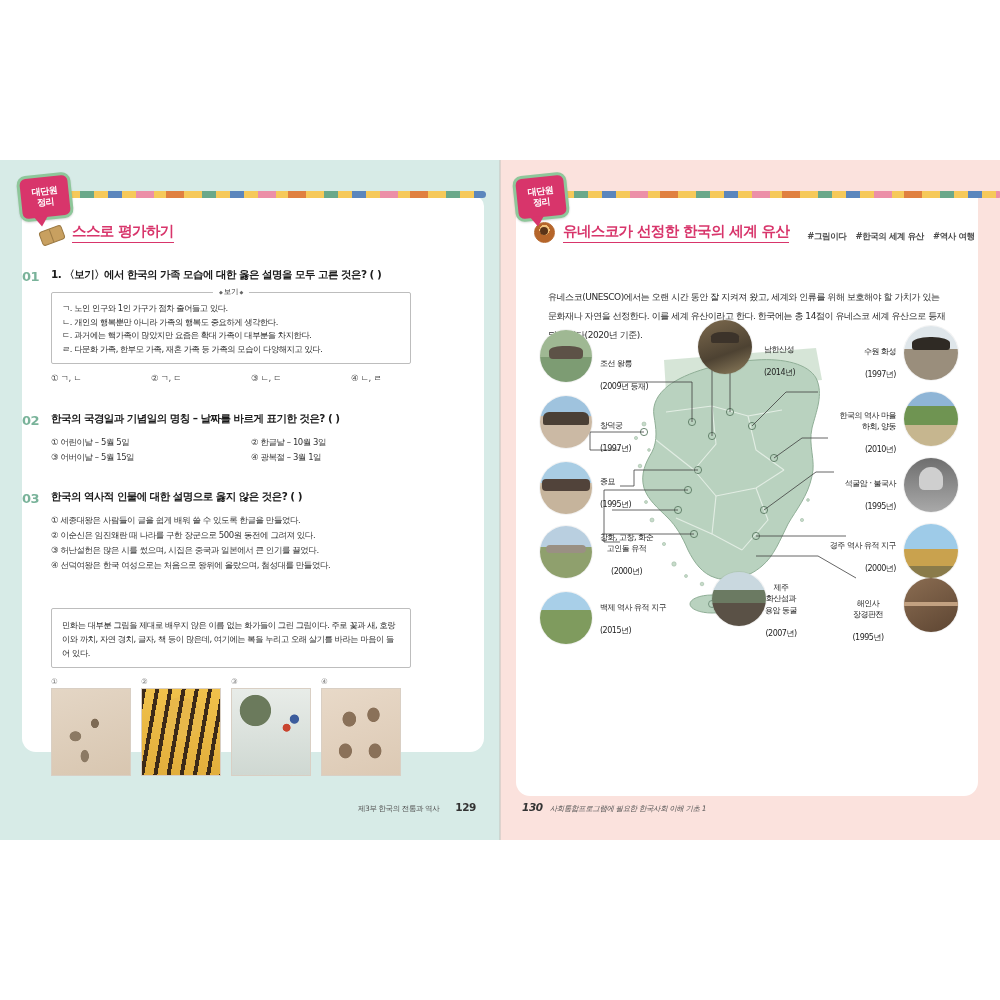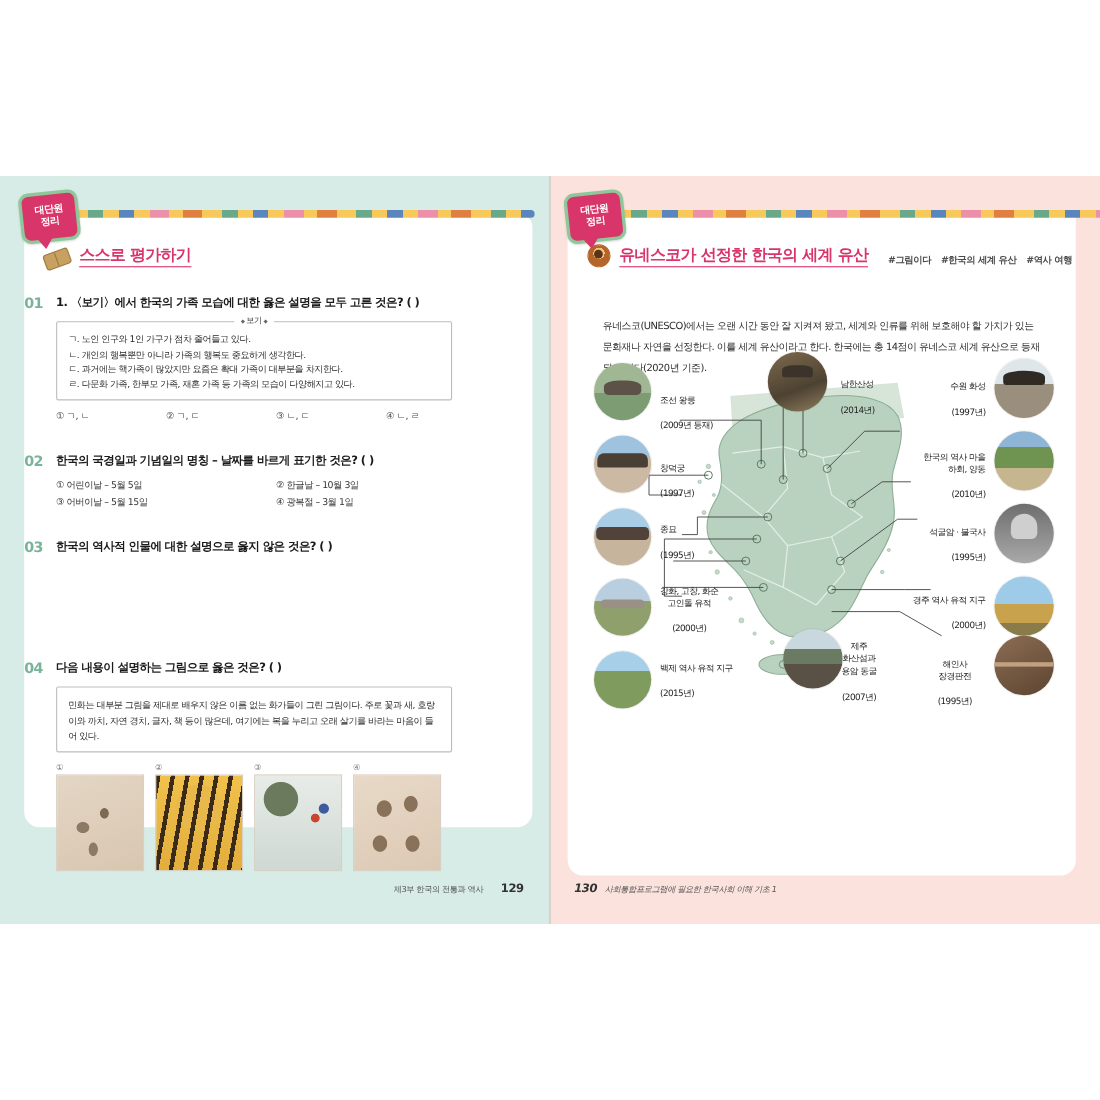--- a/index.html
+++ b/index.html
@@ -266,27 +266,29 @@
         <span>③ 어버이날 – 5월 15일</span>
         <span>④ 광복절 – 3월 1일</span>
       </div>
     </div>
 
     <div class="q" style="top:330px;">
       <div class="q-head">
         <span class="q-num">03</span>
         <span class="q-text">한국의 역사적 인물에 대한 설명으로 옳지 않은 것은?   (      )</span>
       </div>
+      <div class="choice-list">
+        <span>① 세종대왕은 사람들이 글을 쉽게 배워 쓸 수 있도록 한글을 만들었다.</span>
+        <span>② 이순신은 임진왜란 때 나라를 구한 장군으로 500원 동전에 그려져 있다.</span>
+        <span>③ 허난설헌은 많은 시를 썼으며, 시집은 중국과 일본에서 큰 인기를 끌었다.</span>
+        <span>④ 선덕여왕은 한국 여성으로는 처음으로 왕위에 올랐으며, 첨성대를 만들었다.</span>
+      </div>
     </div>
 
     <div class="q" style="top:440px;">
-      <div class="q-head">
-        <span class="q-num">04</span>
-        <span class="q-text">다음 내용이 설명하는 그림으로 옳은 것은?   (      )</span>
-      </div>
       <div class="boxed">
         <div class="para">민화는 대부분 그림을 제대로 배우지 않은 이름 없는 화가들이 그린 그림이다. 주로 꽃과 새, 호랑이와 까치, 자연 경치, 글자, 책 등이 많은데, 여기에는 복을 누리고 오래 살기를 바라는 마음이 들어 있다.</div>
       </div>
       <div class="paintings">
         <div class="paint-wrap">
           <span class="paint-num">①</span>
           <span class="paint p1"></span>
         </div>
         <div class="paint-wrap">
           <span class="paint-num">②</span>

